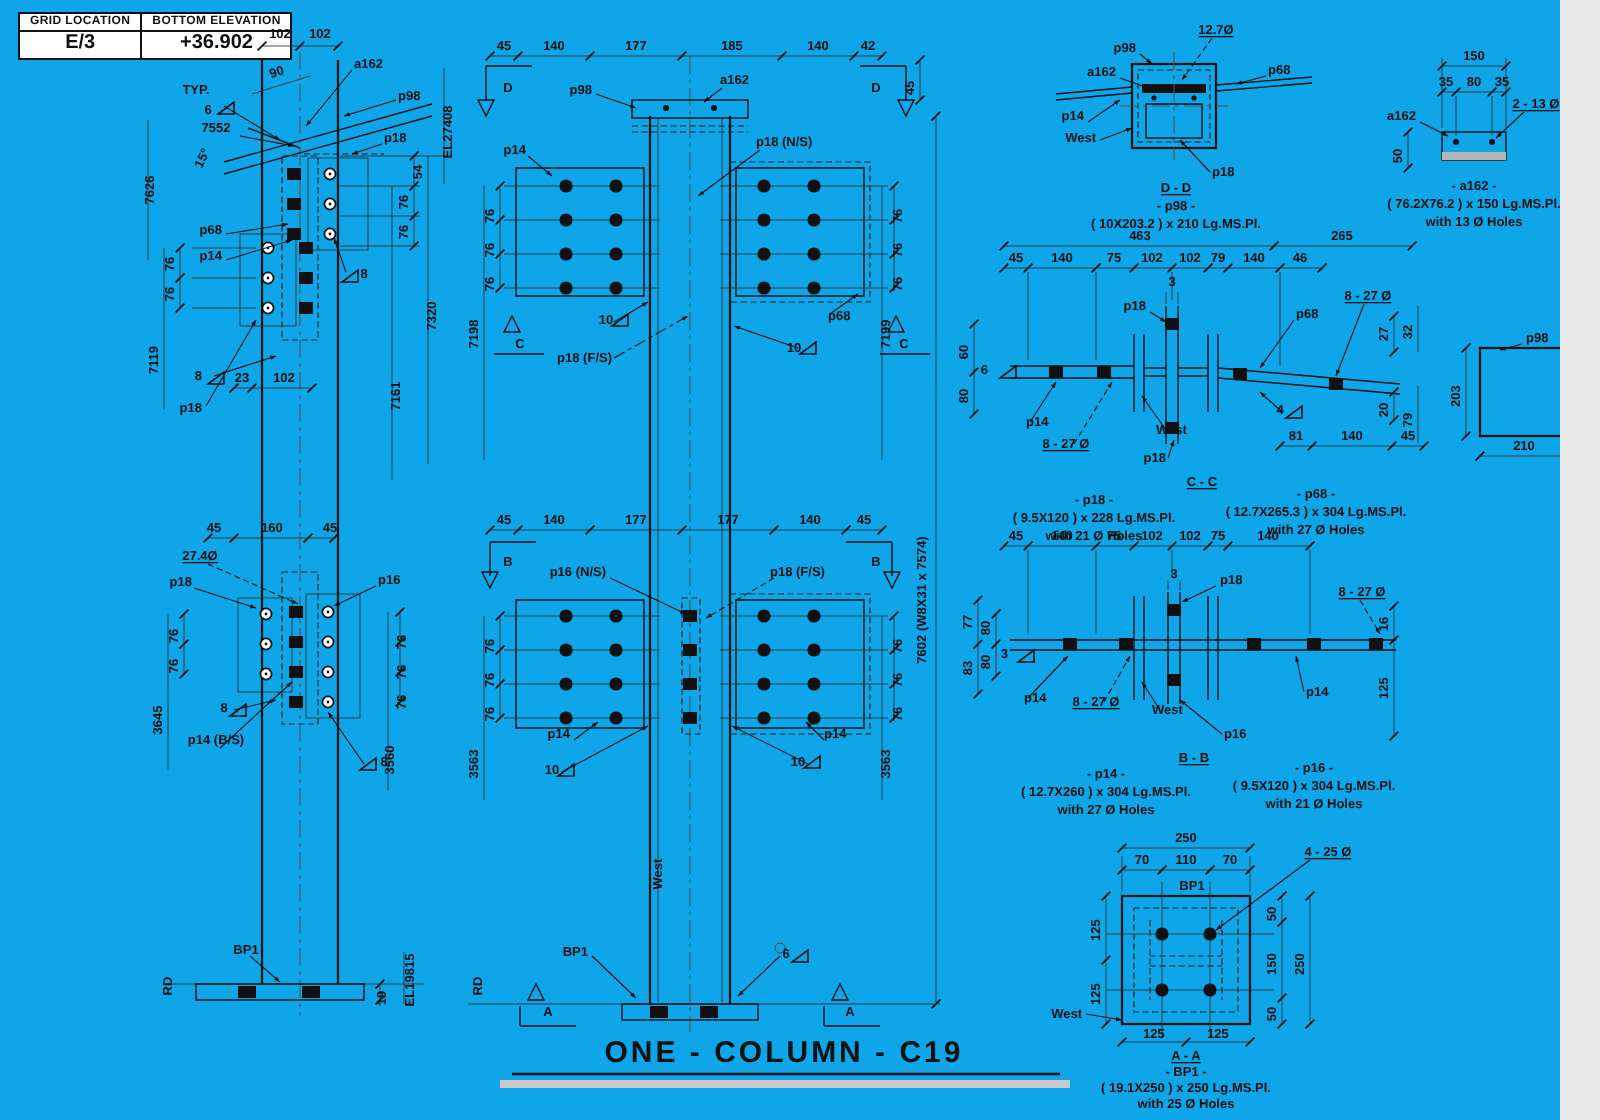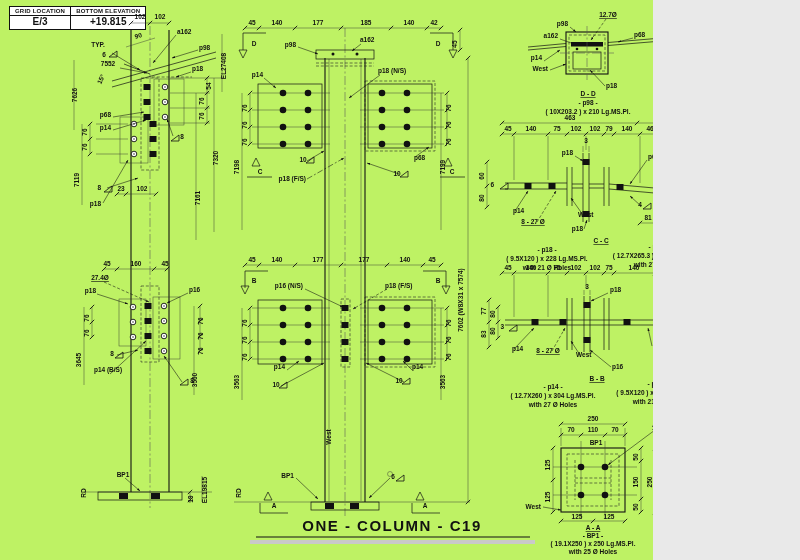--- a/index.html
+++ b/index.html
@@ -1,16 +1,16 @@
 <!DOCTYPE html>
 <html><head>
 <meta charset="utf-8">
 <style>
 html,body{margin:0;padding:0;background:#e9e9e9}
-.sheet{position:relative;width:653px;height:560px;background:#bef264;font-family:"Liberation Sans",sans-serif;overflow:hidden}
+.sheet{position:relative;width:780px;height:560px;background:#0ea5e9;font-family:"Liberation Sans",sans-serif;overflow:hidden}
 .hdr{position:absolute;top:6px;left:9px;border-collapse:collapse;background:#fff}
 .hdr td{border:1.2px solid #111;text-align:center;font-weight:bold;color:#111}
 .hdr tr.h td{font-size:6px;padding:1px 5px;letter-spacing:.2px}
 .hdr tr.v td{font-size:10px;padding:0 5px 2px}
 svg{position:absolute;top:0;left:0}
 svg text{font-family:"Liberation Sans",sans-serif;font-size:6.5px;font-weight:bold;fill:#111}
 .o{stroke:#111;stroke-width:1.1;fill:none}
 .o2{stroke:#111;stroke-width:0.7;fill:none}
 .t{stroke:#333;stroke-width:0.45;fill:none}
 .d{stroke:#222;stroke-width:0.6;fill:none;stroke-dasharray:3 1.8}
@@ -24,21 +24,21 @@
 <div class="sheet">
 
   <table class="hdr">
     <tbody>
         <tr class="h">
       <td>GRID LOCATION</td>
       <td>BOTTOM ELEVATION</td>
     </tr>
     <tr class="v">
       <td>E/3</td>
-      <td>+19.815</td>
+      <td>+36.902</td>
     </tr>
   </tbody>
     </table>
 
   <svg width="800" height="560" viewBox="0 0 800 560">
     <defs>
       <marker id="ar" markerWidth="7" markerHeight="6" refX="5.5" refY="2" orient="auto">
         <path d="M0,0L5.5,2L0,4Z" fill="#111"></path>
       </marker>
       <g id="tk">

